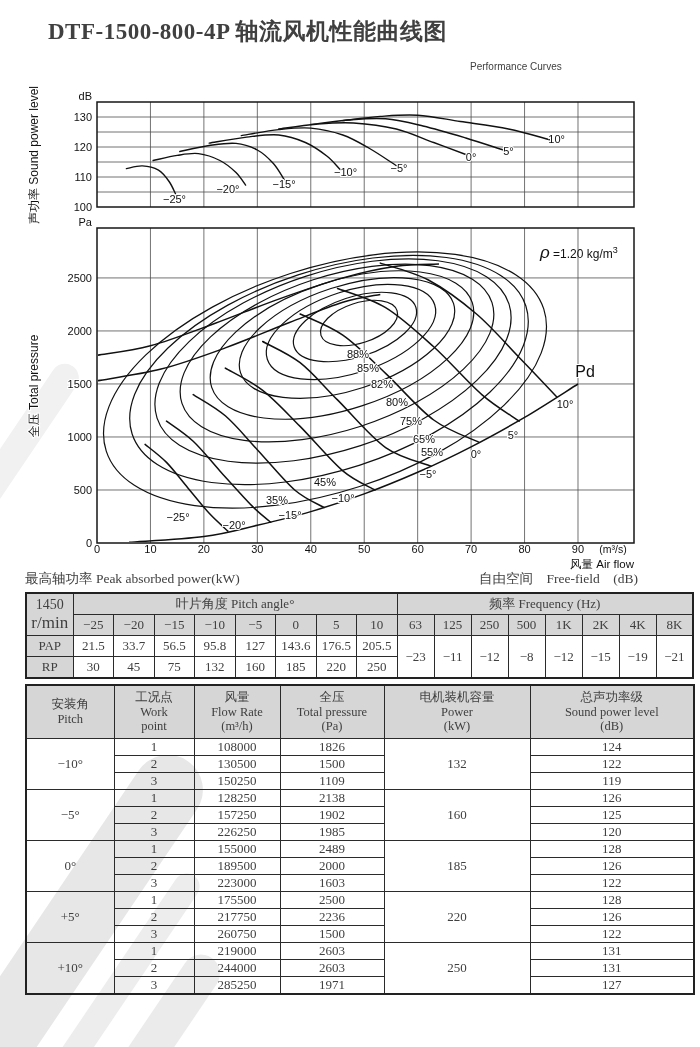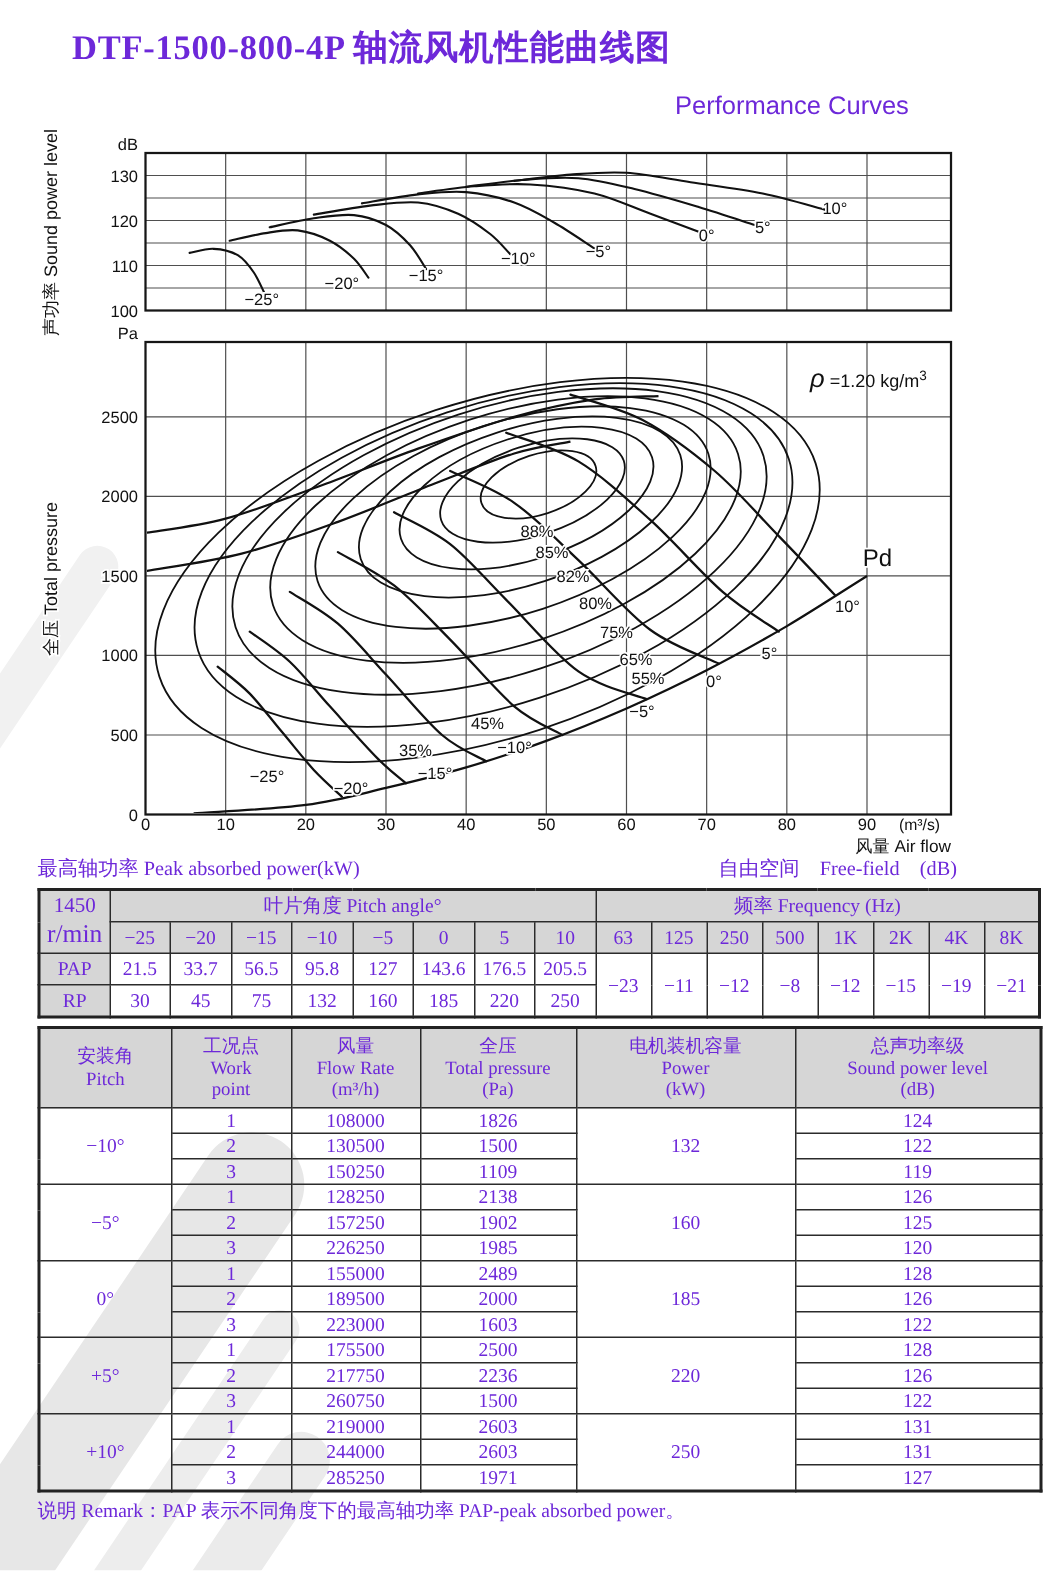--- a/index.html
+++ b/index.html
@@ -1,22 +1,22 @@
 <!DOCTYPE html>
 <html><head>
 <meta charset="utf-8">
 <style>
   html,body{margin:0;padding:0;background:#fff;}
   .page{position:relative;width:700px;height:1047px;background:#fff;overflow:hidden;
-        font-family:"Liberation Sans","DejaVu Sans",sans-serif;color:#6d28d9;}
+        font-family:"Liberation Sans","DejaVu Sans",sans-serif;color:#404040;}
   .wm{position:absolute;z-index:0;}
   .content{position:relative;z-index:1;}
   .page-title{position:absolute;left:48px;top:16px;font-family:"Liberation Serif","DejaVu Serif",serif;
         font-weight:bold;font-size:23px;letter-spacing:.5px;white-space:nowrap;}
-  .subtitle{position:absolute;left:450px;top:61px;font-size:17px;}
+  .subtitle{position:absolute;left:470px;top:61px;font-size:10px;}
   svg text{font-family:"Liberation Sans","DejaVu Sans",sans-serif;}
   .sec-label{position:absolute;top:570px;font-family:"Liberation Serif","DejaVu Serif",serif;
         font-size:13.5px;white-space:pre;text-align:right;}
   .sec-label.left{left:25px;}
   .sec-label.right{left:479px;}
   table{border-collapse:collapse;table-layout:fixed;position:absolute;left:25px;width:668px;background:transparent;padding-left:40px;}
   #t1{top:592px;}
   #t2{top:684px;}
   td,th{border:1px solid #2b2b2b;text-align:center;vertical-align:middle;padding:0;
         font-family:"Liberation Serif","DejaVu Serif",serif;font-size:13px;font-weight:normal;}
@@ -373,16 +373,15 @@
           <tr>
             <td>3</td>
             <td>285250</td>
             <td>1971</td>
             <td>127</td>
           </tr>
         </tbody>
       </table>
 
     <div class="remark">
-      <div class="l1">说明 Remark：PAP 表示不同角度下的最高轴功率 PAP-peak absorbed power。</div>
     </div>
   </div>
 </div>
 
 </body></html>

